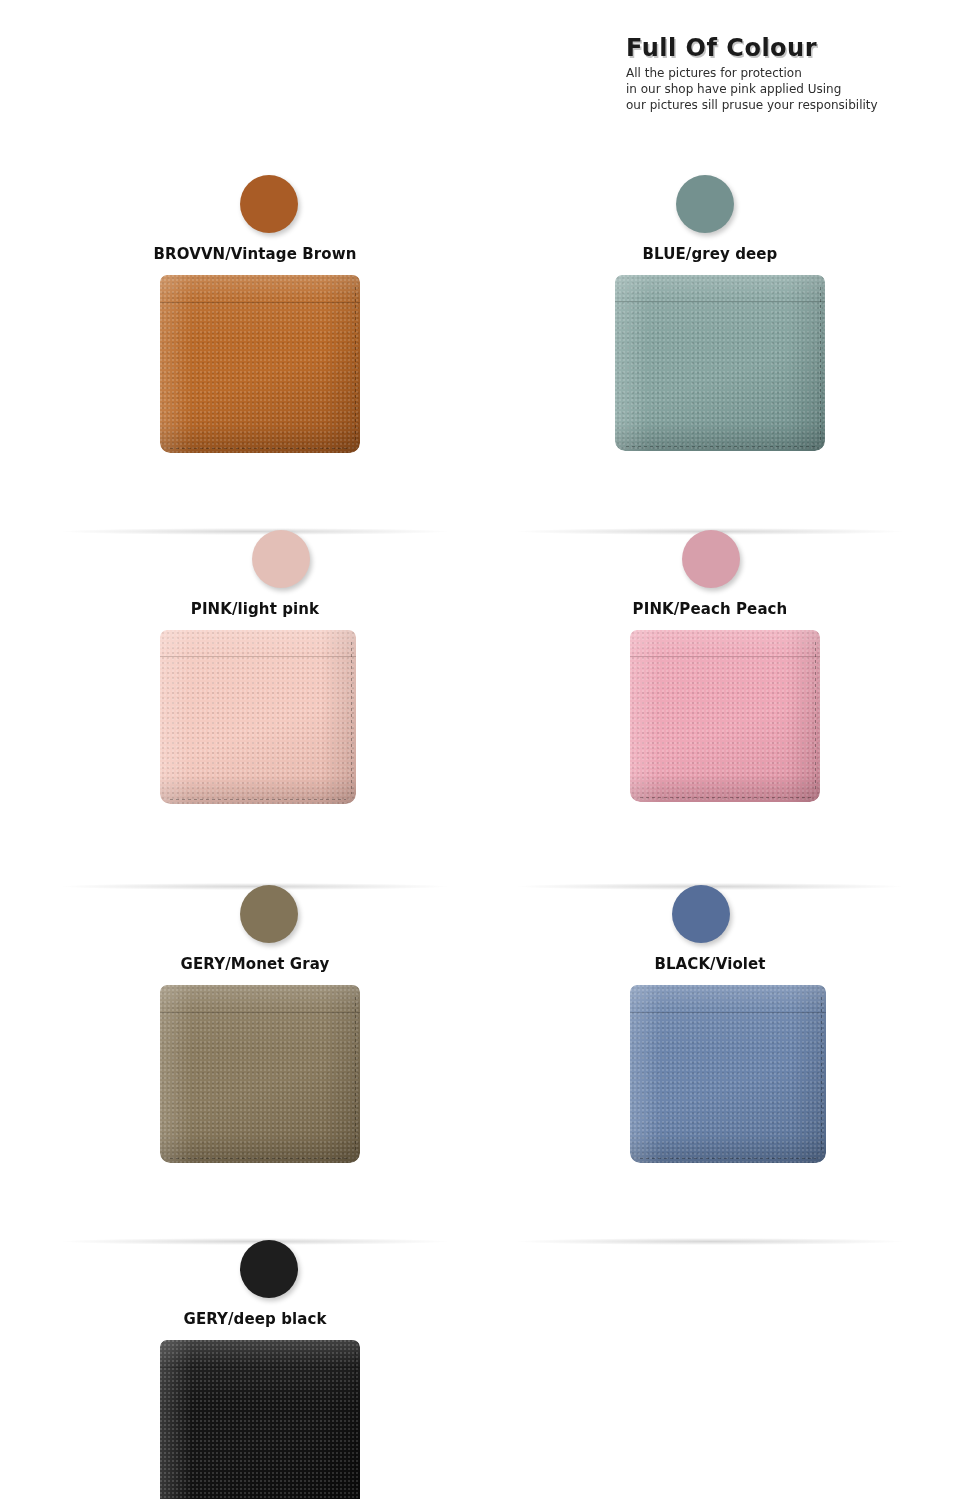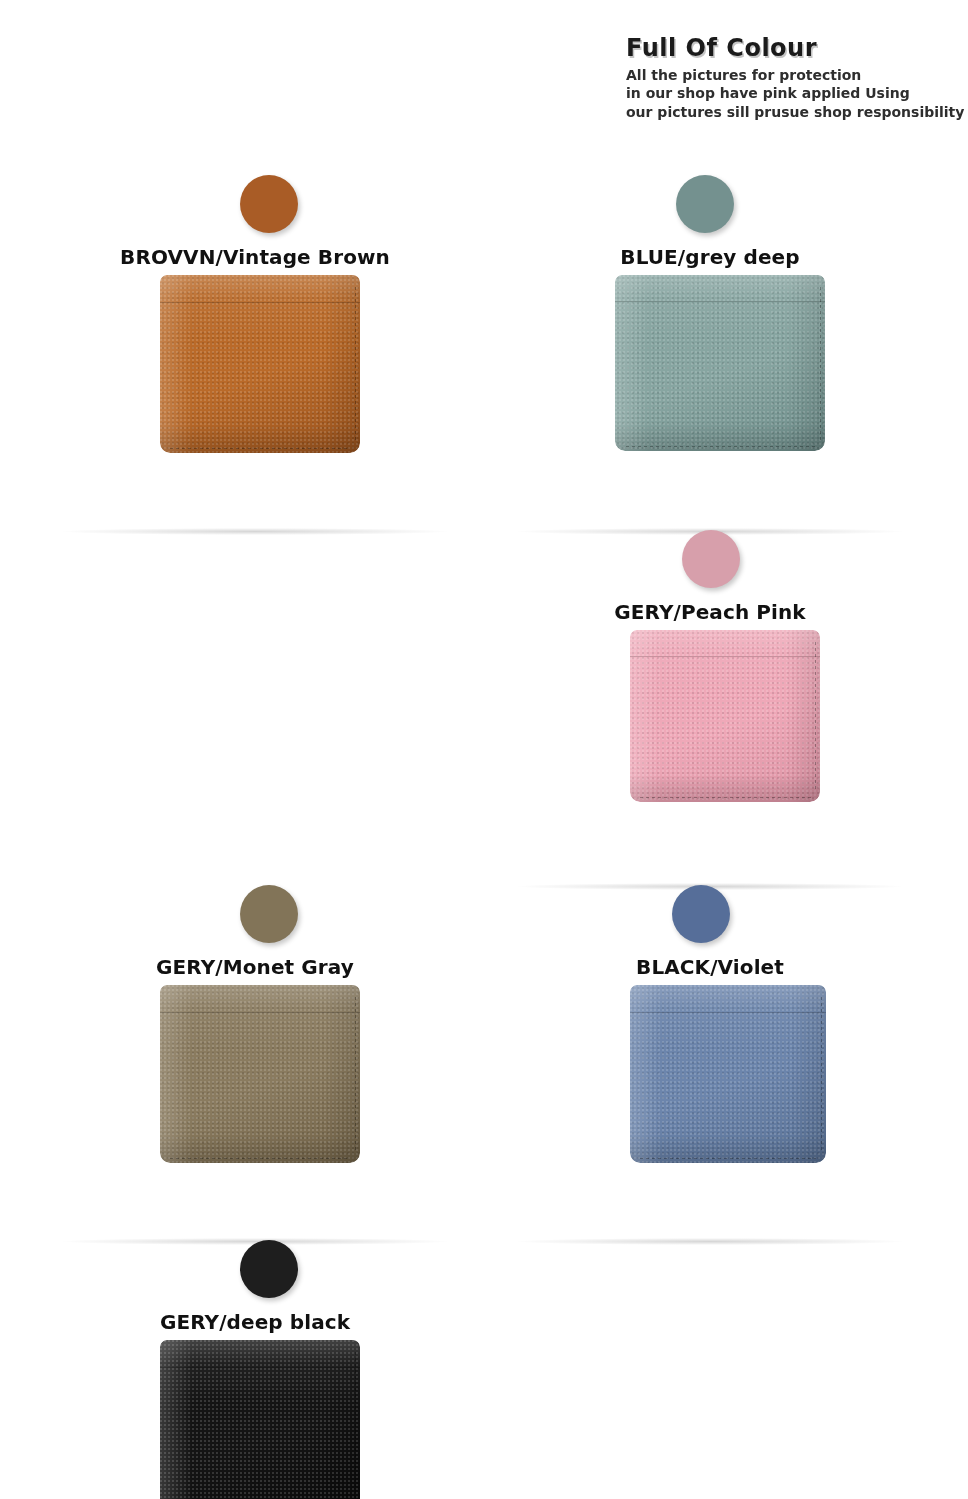--- a/index.html
+++ b/index.html
@@ -31,22 +31,22 @@
     font-weight: 700;
     letter-spacing: 0.5px;
     color: #1b1b1b;
     line-height: 1.0;
     margin: 0 0 6px 0;
     text-shadow: 1.5px 1.5px 0 rgba(150,150,150,0.55);
     white-space: nowrap;
   }
   .banner-sub {
     font-family: "DejaVu Sans", sans-serif;
-    font-size: 14px;
-    font-weight: 700;
+    font-size: 12px;
+    font-weight: 400;
     color: #2e2e2e;
     line-height: 1.32;
     white-space: nowrap;
   }
 
   
   .swatch-grid {
     position: absolute;
     top: 175px;
     left: 0;
@@ -76,21 +76,21 @@
     box-shadow: 2px 3px 5px rgba(0,0,0,0.22);
   }
 
   
   .chip-label {
     position: absolute;
     top: 70px;
     width: 100%;
     text-align: center;
     font-family: "DejaVu Sans", sans-serif;
-    font-size: 20px;
+    font-size: 15px;
     font-weight: 700;
     color: #111111;
     letter-spacing: 0.1px;
     white-space: nowrap;
   }
 
   
   .wallet {
     position: absolute;
     top: 100px;
@@ -161,21 +161,21 @@
   }
 </style>
 </head>
 <body>
 
 <div class="banner">
   <div class="banner-title">Full Of Colour</div>
   <div class="banner-sub">
     <div>All the pictures for protection</div>
     <div>in our shop have pink applied Using</div>
-    <div>our pictures sill prusue shop responsibility</div>
+    <div>our pictures sill prusue your responsibility</div>
   </div>
 </div>
 
 <div class="swatch-grid">
     <div class="swatch-row">
       <div class="swatch-cell col-left">
         <div class="chip" style="left: 195px; background: rgb(169, 92, 38);"></div>
         <div class="chip-label">BROVVN/Vintage Brown</div>
         <div class="wallet" style="left: 115px; width: 200px; height: 178px;">
           <div class="wallet-body" style="background: linear-gradient(160deg, rgb(186, 106, 41) 0%, rgb(186, 106, 41) 55%, rgb(156, 85, 31) 100%);">
@@ -197,23 +197,37 @@
             <div class="sheen"></div>
             <div class="seam"></div>
             <div class="stitch-right"></div>
             <div class="stitch-bottom"></div>
           </div>
         </div>
         <div class="shadow-base"></div>
       </div>
     </div>
     <div class="swatch-row">
+      <div class="swatch-cell col-left">
+        <div class="chip" style="left: 207px; background: rgb(227, 191, 183);"></div>
+        <div class="chip-label">PINK/light pink</div>
+        <div class="wallet" style="left: 115px; width: 196px; height: 174px;">
+          <div class="wallet-body" style="background: linear-gradient(160deg, rgb(245, 203, 193) 0%, rgb(245, 203, 193) 55%, rgb(226, 179, 168) 100%);">
+            <div class="grain"></div>
+            <div class="sheen"></div>
+            <div class="seam"></div>
+            <div class="stitch-right"></div>
+            <div class="stitch-bottom"></div>
+          </div>
+        </div>
+        <div class="shadow-base"></div>
+      </div>
       <div class="swatch-cell col-right">
         <div class="chip" style="left: 182px; background: rgb(215, 159, 171);"></div>
-        <div class="chip-label">GERY/Peach Pink</div>
+        <div class="chip-label">PINK/Peach Peach</div>
         <div class="wallet" style="left: 130px; width: 190px; height: 172px;">
           <div class="wallet-body" style="background: linear-gradient(160deg, rgb(239, 168, 184) 0%, rgb(239, 168, 184) 55%, rgb(220, 147, 164) 100%);">
             <div class="grain"></div>
             <div class="sheen"></div>
             <div class="seam"></div>
             <div class="stitch-right"></div>
             <div class="stitch-bottom"></div>
           </div>
         </div>
         <div class="shadow-base"></div>

